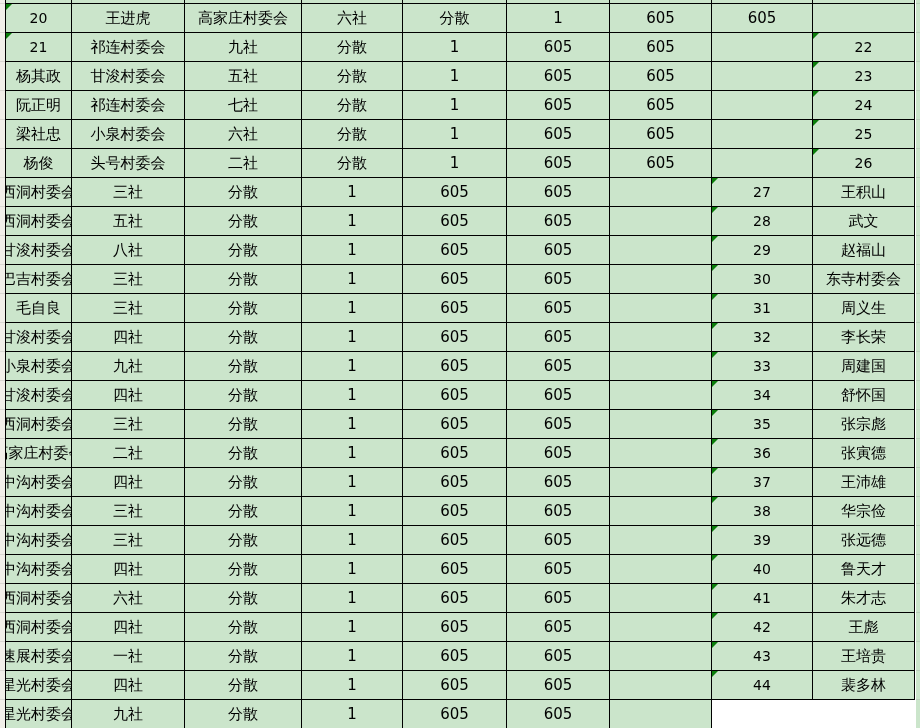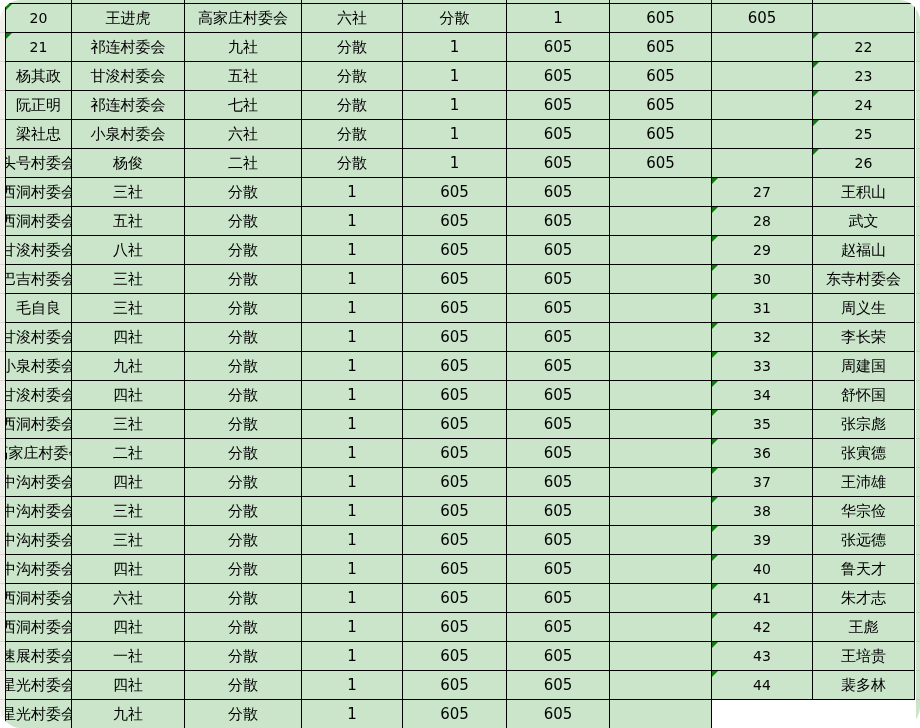--- a/index.html
+++ b/index.html
@@ -2,21 +2,20 @@
 <html><head>
 <meta charset="utf-8">
 <style>
   html,body{margin:0;padding:0;background:#ffffff;}
   #screen{
     position:relative;
     width:920px;height:728px;
     overflow:hidden;
     background:#ffffff;
     font-family:"DejaVu Sans", sans-serif;
-    border-radius:21px;
   }
   
   .gutter{
     position:absolute;left:0;top:0;width:5px;height:728px;
     background:#f1efe9;
     background-image:repeating-linear-gradient(to bottom,
       transparent 0 3px, #d9d8d2 3px 4px, transparent 4px 29px);
   }
   
   .right-strip{
@@ -130,22 +129,22 @@
   <div class="cell">分散</div>
   <div class="cell num">1</div>
   <div class="cell num">605</div>
   <div class="cell num">605</div>
   <div class="cell"></div>
 
   <div class="cell">
     <span class="tri"></span>
     <span class="num">25</span>
   </div>
+  <div class="cell">杨俊</div>
   <div class="cell">头号村委会</div>
-  <div class="cell">杨俊</div>
   <div class="cell">二社</div>
   <div class="cell">分散</div>
   <div class="cell num">1</div>
   <div class="cell num">605</div>
   <div class="cell num">605</div>
   <div class="cell"></div>
 
   <div class="cell">
     <span class="tri"></span>
     <span class="num">26</span>

